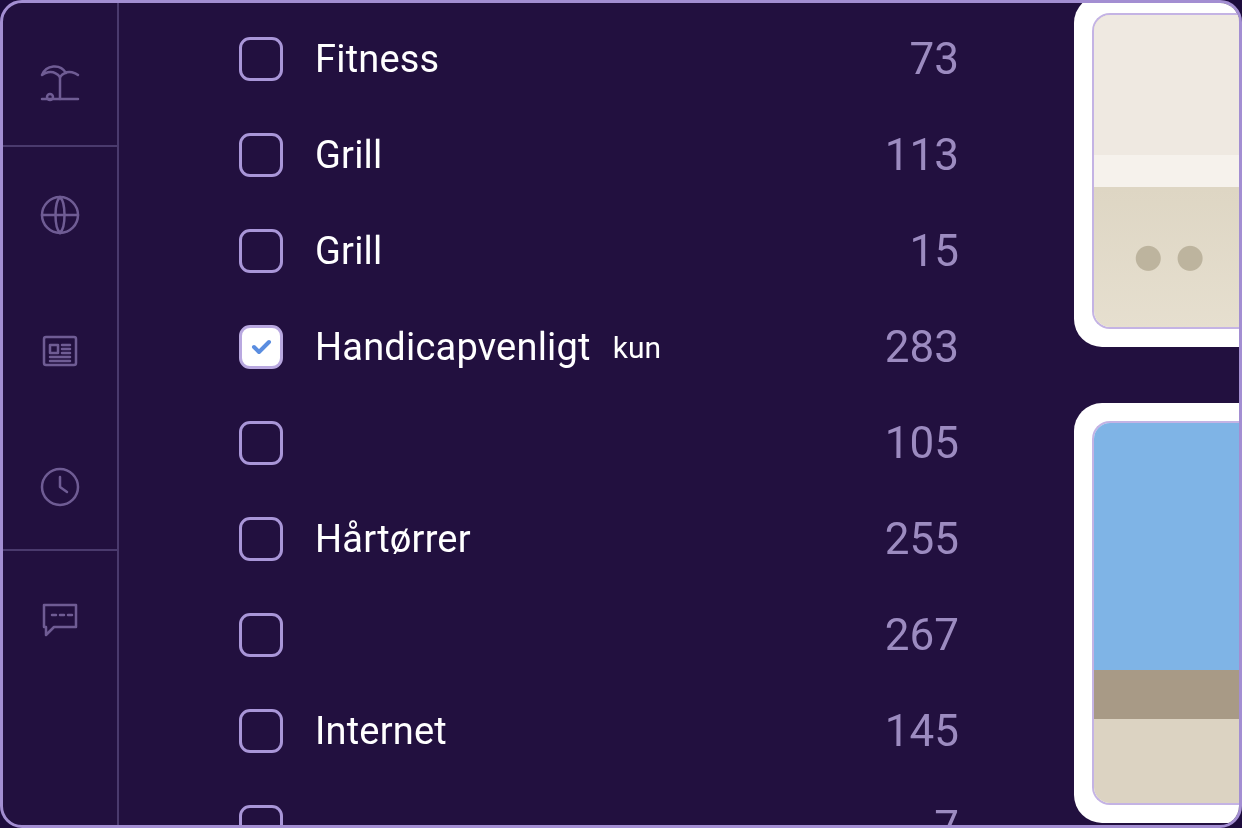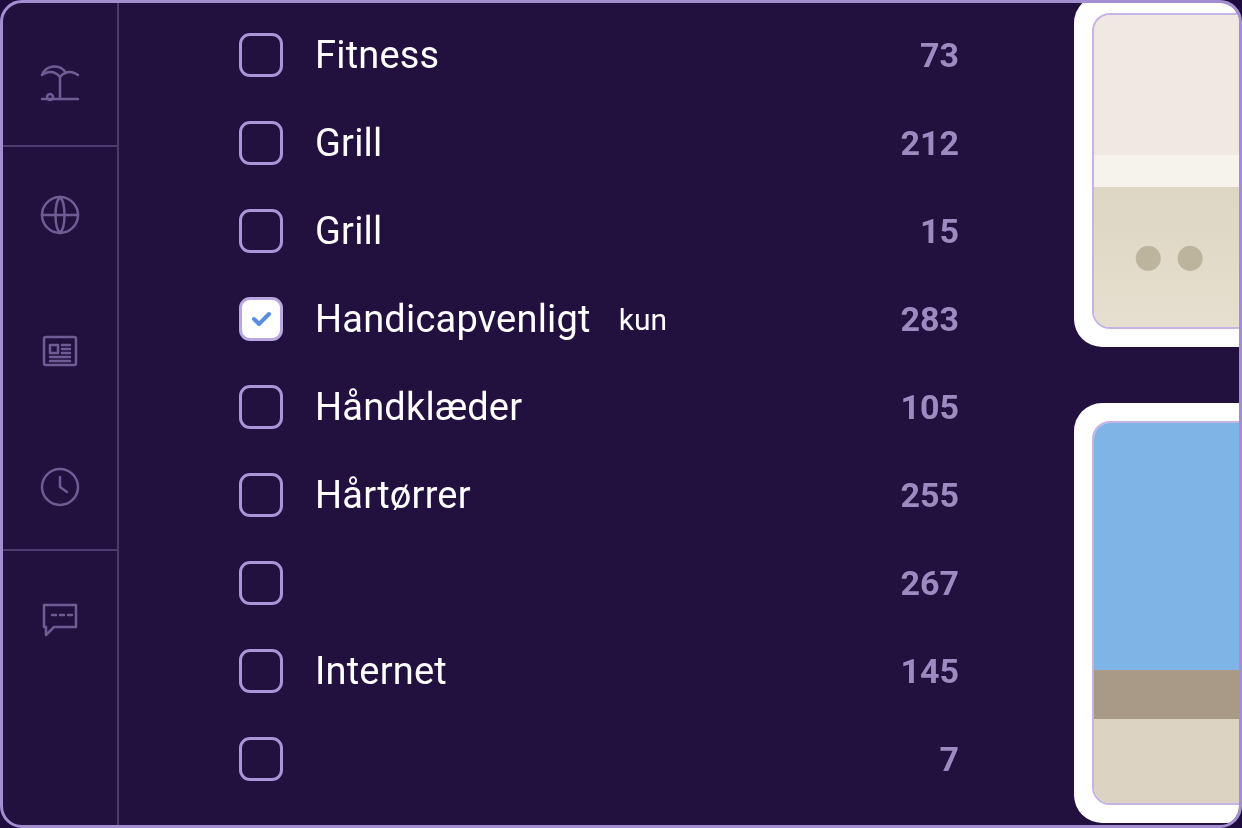--- a/index.html
+++ b/index.html
@@ -87,28 +87,28 @@
   .checkbox.checked svg { width: 24px; height: 24px; stroke: #5a8de0; stroke-width: 4; fill: none; stroke-linecap: round; stroke-linejoin: round; }
   .filter-label {
     font-size: 38px;
     font-weight: 400;
     color: #ffffff;
     letter-spacing: 0.2px;
   }
   .filter-suffix {
     font-size: 30px;
     color: #ffffff;
-    margin-left: 28px;
+    margin-left: 22px;
     font-weight: 400;
   }
   .filter-count {
     margin-left: auto;
-    font-size: 34px;
+    font-size: 44px;
     color: #9c8bc0;
-    font-weight: 700;
+    font-weight: 400;
   }
 
   
   .right {
     flex: 0 0 190px;
     position: relative;
   }
   .card {
     position: absolute;
     right: -10px;
@@ -201,21 +201,21 @@
 
       <div class="filter-row">
         <div class="checkbox"></div>
         <span class="filter-label">Fitness</span>
         <span class="filter-count">73</span>
       </div>
 
       <div class="filter-row">
         <div class="checkbox"></div>
         <span class="filter-label">Grill</span>
-        <span class="filter-count">212</span>
+        <span class="filter-count">113</span>
       </div>
 
       <div class="filter-row">
         <div class="checkbox"></div>
         <span class="filter-label">Grill</span>
         <span class="filter-count">15</span>
       </div>
 
       <div class="filter-row">
         <div class="checkbox checked">
@@ -223,21 +223,20 @@
               <path d="M5 12l5 5L20 7"></path>
             </svg>
         </div>
         <span class="filter-label">Handicapvenligt</span>
         <span class="filter-suffix">kun</span>
         <span class="filter-count">283</span>
       </div>
 
       <div class="filter-row">
         <div class="checkbox"></div>
-        <span class="filter-label">Håndklæder</span>
         <span class="filter-count">105</span>
       </div>
 
       <div class="filter-row">
         <div class="checkbox"></div>
         <span class="filter-label">Hårtørrer</span>
         <span class="filter-count">255</span>
       </div>
 
       <div class="filter-row">

